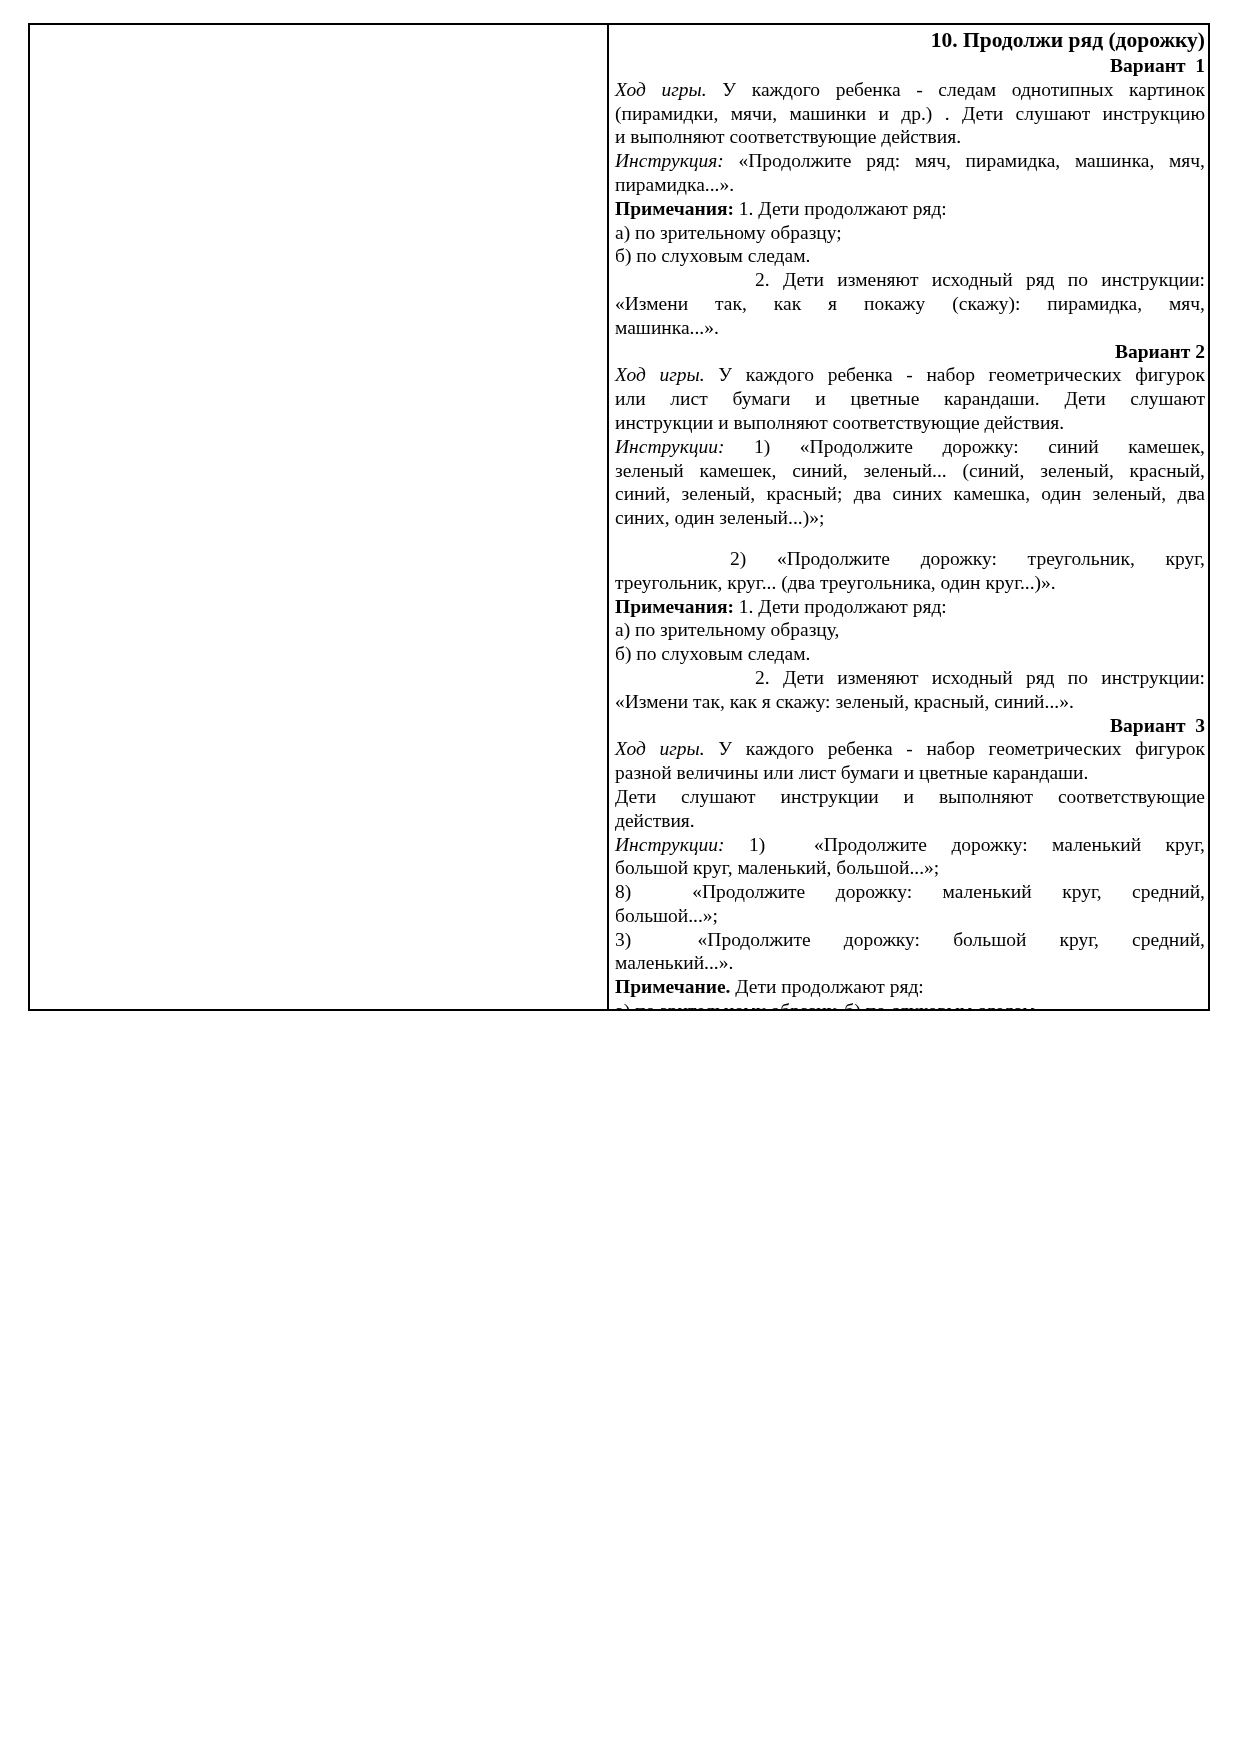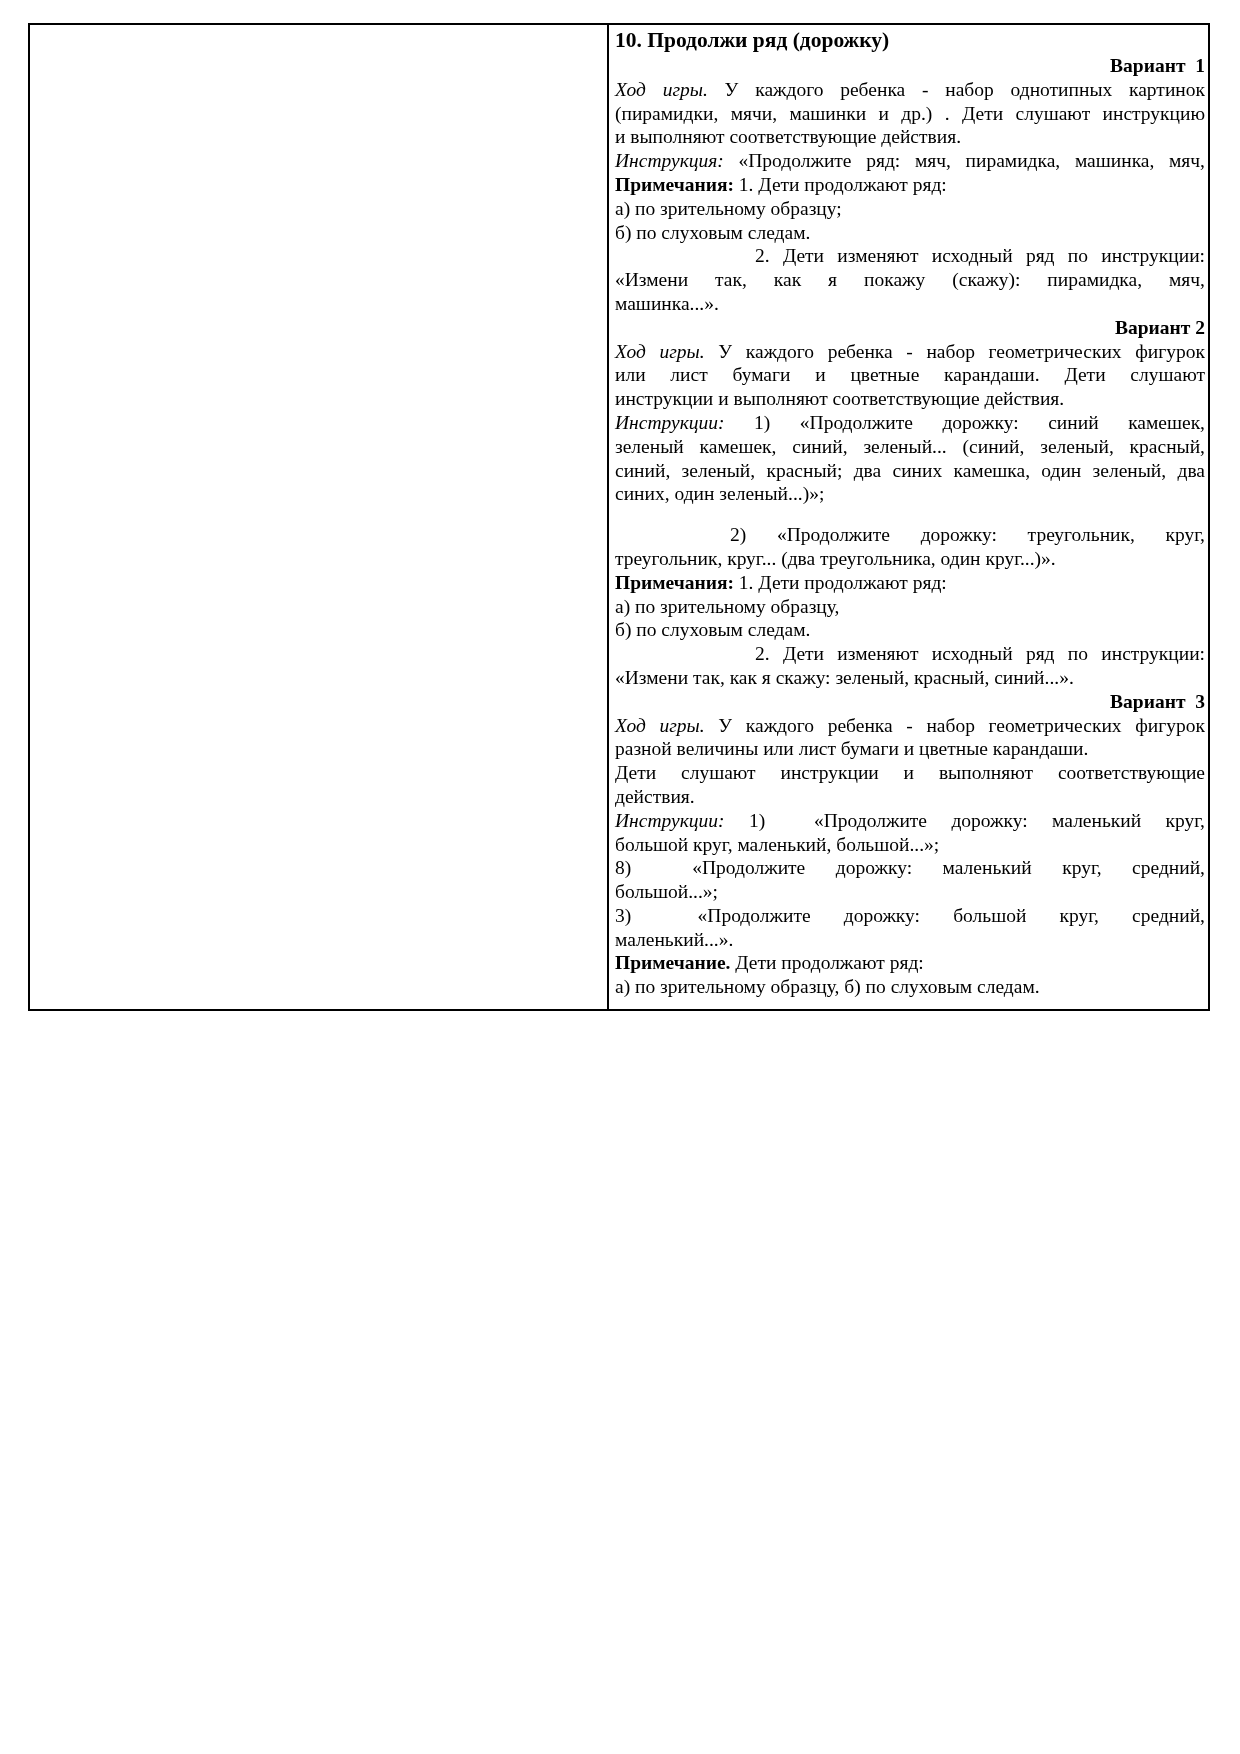--- a/index.html
+++ b/index.html
@@ -33,21 +33,21 @@
     flex: none;
   }
   .cell-right {
     flex: 1;
     padding: 2px 3px 0 6px;
     overflow: hidden;
     font-size: 19.5px;
     line-height: 23.8px;
   }
   .title {
-    text-align: left;
+    text-align: right;
     font-weight: bold;
     font-size: 21.5px;
     line-height: 27px;
     white-space: pre-wrap;
   }
   .heading {
     text-align: right;
     font-weight: bold;
     white-space: pre-wrap;
   }
@@ -65,24 +65,25 @@
 <body>
 
 <div class="page">
   <div class="doc-table">
     <div class="cell-left"></div>
     <div class="cell-right">
 
       <div class="title">10. Продолжи ряд (дорожку)</div>
 
       <div class="heading">Вариант  1</div>
-      <div class="line fill"><span class="it">Ход игры.</span><span> У каждого ребенка - набор однотипных картинок</span></div>
+      <div class="line fill"><span class="it">Ход игры.</span><span> У каждого ребенка - следам однотипных картинок</span></div>
       <div class="line fill"><span>(пирамидки, мячи, машинки и др.) . Дети слушают инструкцию</span></div>
       <div class="line"><span>и выполняют соответствующие действия.</span></div>
       <div class="line fill"><span class="it">Инструкция:</span><span> «Продолжите ряд: мяч, пирамидка, машинка, мяч,</span></div>
+      <div class="line"><span>пирамидка...».</span></div>
       <div class="line"><span class="b">Примечания:</span><span> 1. Дети продолжают ряд:</span></div>
       <div class="line"><span>а) по зрительному образцу;</span></div>
       <div class="line"><span>б) по слуховым следам.</span></div>
       <div class="line fill ind2"><span>2. Дети изменяют исходный ряд по инструкции:</span></div>
       <div class="line fill"><span>«Измени так, как я покажу (скажу): пирамидка, мяч,</span></div>
       <div class="line"><span>машинка...».</span></div>
 
       <div class="heading">Вариант 2</div>
       <div class="line fill"><span class="it">Ход игры.</span><span> У каждого ребенка - набор геометрических фигурок</span></div>
       <div class="line fill"><span>или лист бумаги и цветные карандаши. Дети слушают</span></div>

